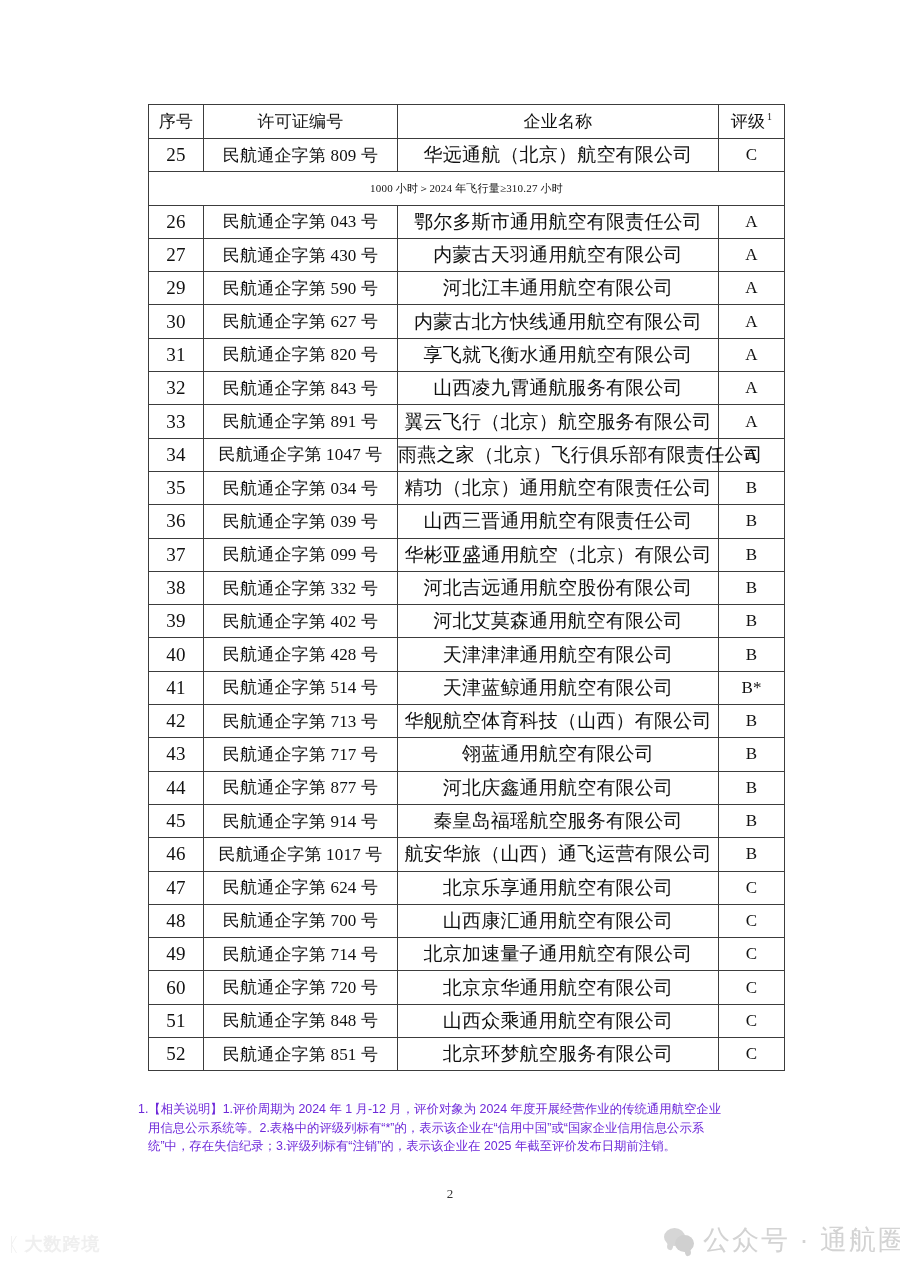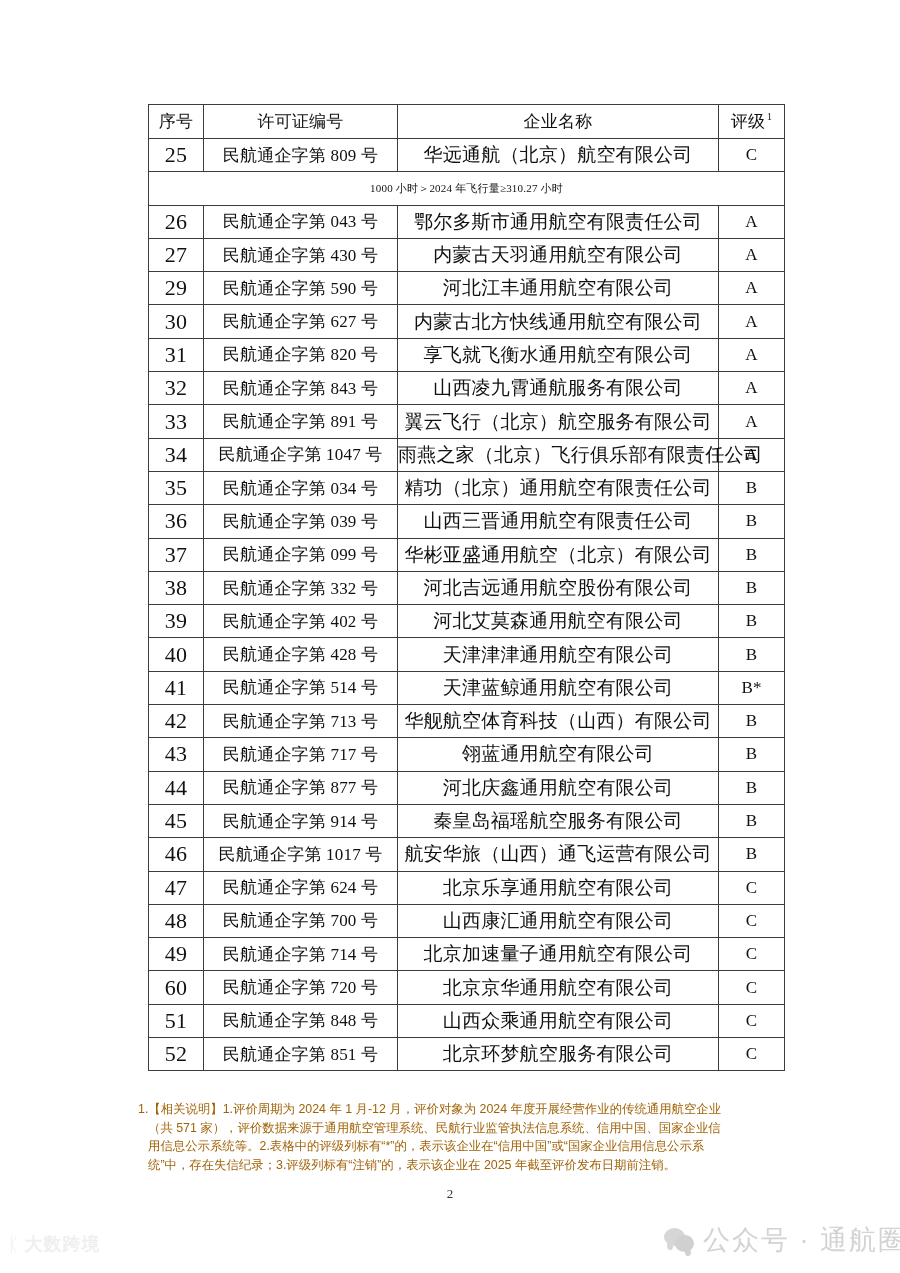--- a/index.html
+++ b/index.html
@@ -57,21 +57,21 @@
     color: #111;
     letter-spacing: 0.2px;
     white-space: nowrap;
   }
 
   table.rating-table thead th {
     font-size: 17px;
     height: 33px;
   }
 
-  td.cell-idx   { font-size: 22px; margin-top: 16px; }
+  td.cell-idx   { font-size: 19px; margin-top: 16px; }
   td.cell-lic   { font-size: 17px; }
   td.cell-name  { font-size: 19px; }
   td.cell-grade { font-size: 17px; }
 
   td.cell-sep {
     font-size: 11px;
     height: 36px;
   }
 
   sup.hdr-sup {
@@ -81,21 +81,21 @@
   }
 
   
   #footnote {
     position: absolute;
     left: 138px;
     top: 1100px;
     width: 632px;
     font-size: 12.4px;
     line-height: 18.6px;
-    color: #a16207;
+    color: #6d28d9;
     text-align: justify;
     font-family: "Liberation Sans", "DejaVu Sans", sans-serif;
   }
   #footnote .fn-line { display: block; white-space: nowrap; }
   #footnote .fn-line.indent { text-indent: 10px; }
 
   
   #page-number {
     position: absolute;
     left: 0;
@@ -370,21 +370,20 @@
             <td class="cell-lic">民航通企字第 851 号</td>
             <td class="cell-name">北京环梦航空服务有限公司</td>
             <td class="cell-grade">C</td>
           </tr>
         </tbody>
     </table>
   </div>
 
   <div id="footnote">
       <span class="fn-line">1.【相关说明】1.评价周期为 2024 年 1 月-12 月，评价对象为 2024 年度开展经营作业的传统通用航空企业</span>
-      <span class="fn-line indent">（共 571 家），评价数据来源于通用航空管理系统、民航行业监管执法信息系统、信用中国、国家企业信</span>
       <span class="fn-line indent">用信息公示系统等。2.表格中的评级列标有“*”的，表示该企业在“信用中国”或“国家企业信用信息公示系</span>
       <span class="fn-line indent">统”中，存在失信纪录；3.评级列标有“注销”的，表示该企业在 2025 年截至评价发布日期前注销。</span>
     </div>
 
   <div id="page-number">2</div>
 
   <div id="wm-left">
     <span class="wm-left-mark">ᛕ</span>
     <span class="wm-left-text">大数跨境</span>
   </div>

